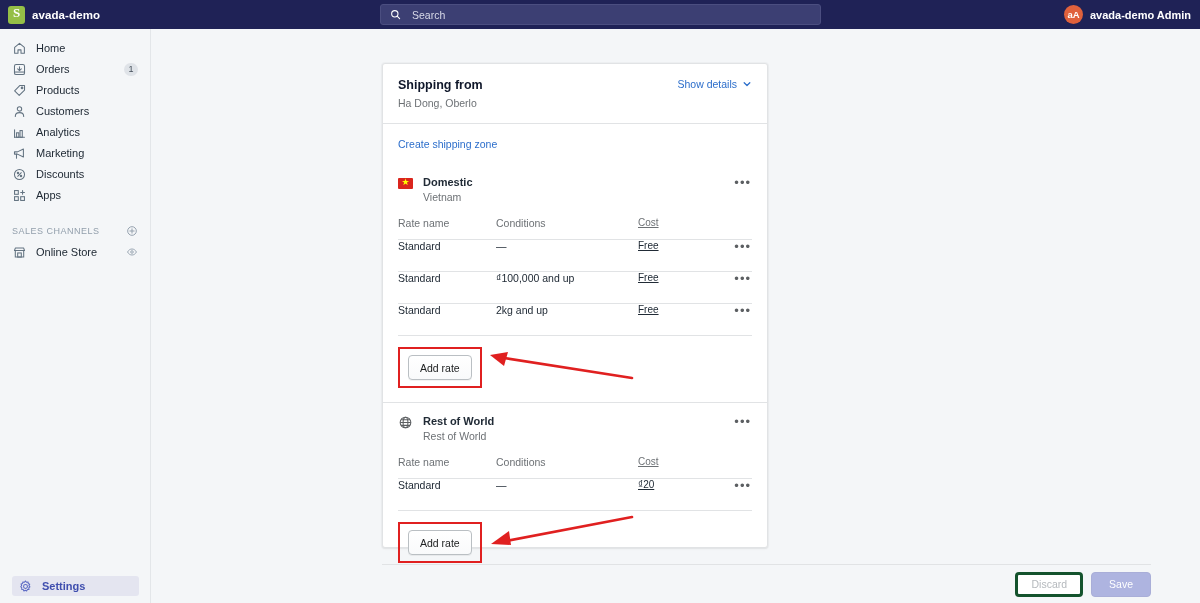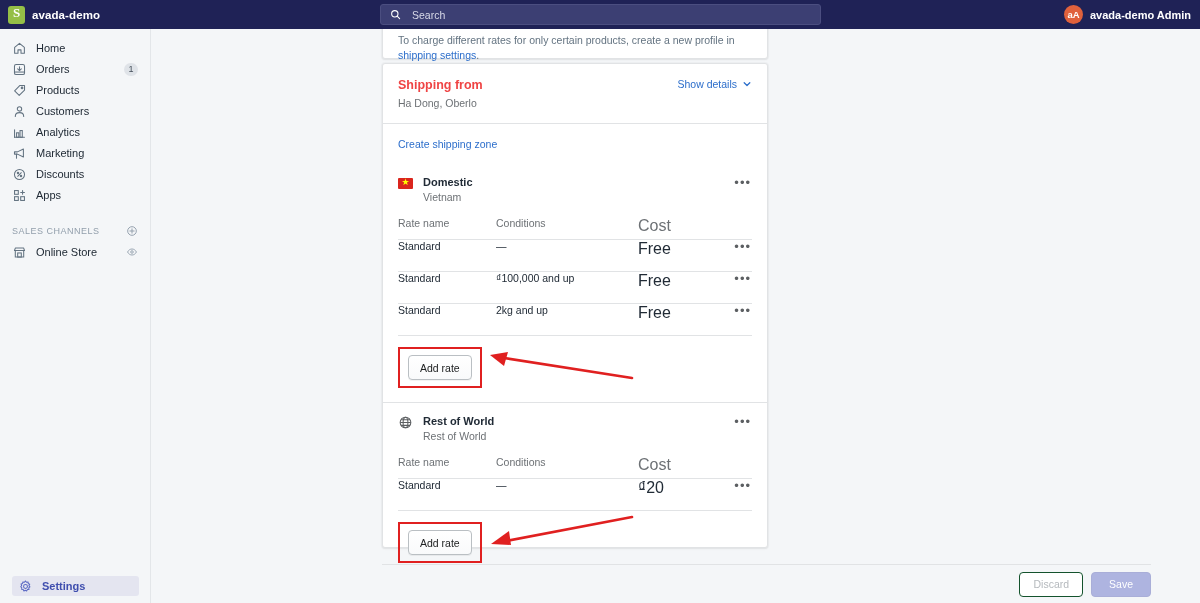--- a/index.html
+++ b/index.html
@@ -122,21 +122,21 @@
     font-size: 10.5px; color: #637381;
     padding: 19px 15px 0 15px; line-height: 1.45;
   }
   .link { color: #2c6ecb; text-decoration: none; cursor: pointer; }
 
   
   .card-main { top: 34px; height: 485px; }
 
   .block { padding: 14px 15px; }
   .block-head { display: flex; align-items: flex-start; }
-  .block-title { font-size: 12.5px; font-weight: bold; color: #ef4444; flex: 1; }
+  .block-title { font-size: 12.5px; font-weight: bold; color: #0f172a; flex: 1; }
   .block-sub { font-size: 10.5px; color: #6d7175; margin-top: 5px; }
   .head-link { font-size: 10.5px; display: flex; align-items: center; gap: 5px; }
   .chev { width: 10px; height: 10px; color: #2c6ecb; }
 
   .divider { height: 1px; background: #e1e3e5; }
 
   
   .zone { padding: 12px 15px 0 15px; }
   .zone-head { display: flex; align-items: flex-start; gap: 10px; }
   .flag {
@@ -156,21 +156,21 @@
     line-height: 10px; cursor: pointer; flex: none;
     padding: 2px 1px;
   }
 
   
   .rtable { margin-top: 14px; }
   .rrow { display: flex; height: 31px; }
   .rrow.header { height: 22px; }
   .c-name  { width: 98px; font-size: 10.5px; color: #212b36; }
   .c-cond  { width: 142px; font-size: 10.5px; color: #212b36; }
-  .c-cost  { flex: 1;     font-size: 16px; color: #212b36; }
+  .c-cost  { flex: 1;     font-size: 10px; color: #212b36; text-decoration: underline; }
   .rrow.header .c-name, .rrow.header .c-cond, .rrow.header .c-cost {
     color: #6d7175;
   }
   .rrow .dots { margin-left: auto; }
   .rdiv { height: 1px; background: #e1e3e5; }
 
   
   .addrow { padding: 11px 0 14px 0; position: relative; }
   .btn {
     display: inline-flex; align-items: center; justify-content: center;
@@ -190,21 +190,21 @@
   
   .footer {
     position: absolute; left: 231px; top: 535px;
     width: 769px; height: 39px;
     border-top: 1px solid #e1e3e5;
     display: flex; align-items: center; justify-content: flex-end;
     gap: 8px; padding-right: 0px;
   }
   .btn-discard {
     height: 25px; padding: 0 13px;
-    border: 1px solid #14532d; border-radius: 4px;
+    border: 3px solid #14532d; border-radius: 4px;
     background: #fff; color: #b5b9bd; font-size: 10.5px;
     display: inline-flex; align-items: center; cursor: default;
   }
   .btn-save {
     height: 25px; padding: 0 17px;
     border: 1px solid #a9aed8; border-radius: 4px;
     background: #aeb4e0; color: #fff; font-size: 10.5px;
     display: inline-flex; align-items: center; cursor: default;
   }
 </style>
@@ -335,25 +335,20 @@
         <circle cx="10" cy="10" r="2.6"></circle>
         <path d="M10 2.6 L11.3 4.3 L13.4 3.9 L13.7 6 L15.6 6.9 L14.6 8.8 L15.9 10.4 L14.3 11.8 L14.7 13.9 L12.6 14.1 L11.5 15.9 L9.7 15.1 L7.9 15.9 L6.9 14.1 L4.8 13.8 L5.1 11.7 L3.6 10.3 L4.9 8.7 L4.1 6.8 L6.1 6 L6.5 3.9 L8.6 4.3 Z" stroke-linejoin="round"></path>
       </svg>
       <span class="nav-label">Settings</span>
     </div>
   </div>
 </div>
 
 <div class="main">
 
-  <div class="card card-partial">
-    <div class="partial-text">
-      <span>To charge different rates for only certain products, create a new profile in </span><a class="link">shipping settings</a><span>.</span>
-    </div>
-  </div>
 
   <div class="card card-main">
 
     <div class="block">
       <div class="block-head">
         <span class="block-title">Shipping from</span>
         <span class="head-link">
           <a class="link">Show details</a>
           <svg class="chev" viewBox="0 0 16 16" fill="none" stroke="currentColor" stroke-width="2">
             <path d="M3.5 6 L8 10.5 L12.5 6" stroke-linecap="round" stroke-linejoin="round"></path>

